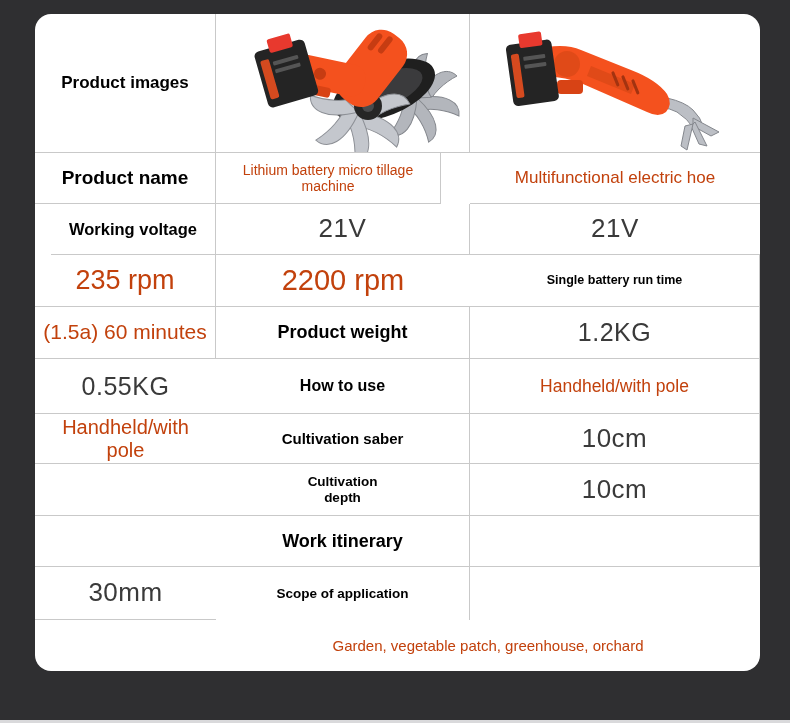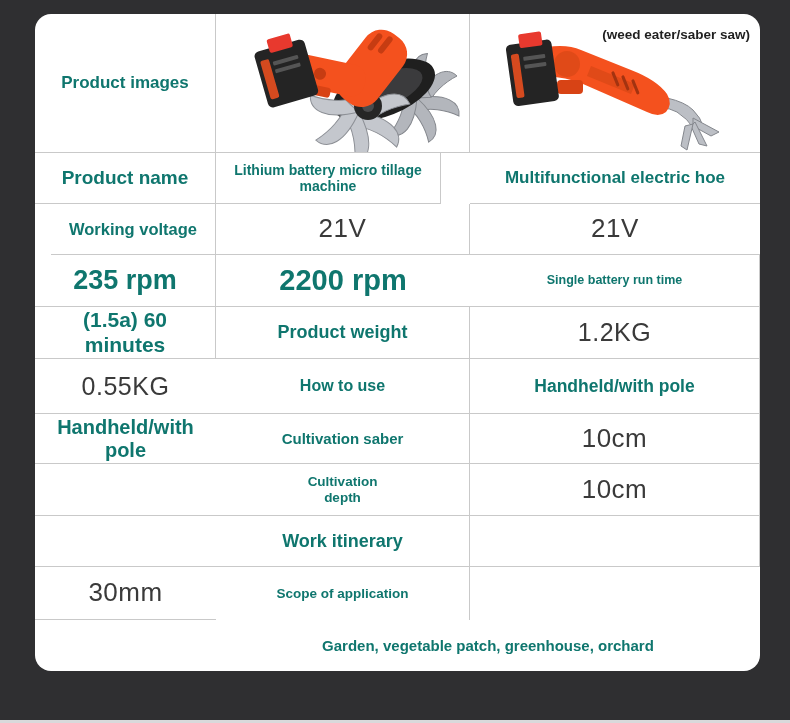--- a/index.html
+++ b/index.html
@@ -37,35 +37,35 @@
     border-bottom:1px solid var(--line);
     display:flex;align-items:center;justify-content:center;
     text-align:center;position:relative;color:var(--txt);
     padding:2px 6px;line-height:1.15;
   }
   .cell.last-col{border-right:none;}
   .cell.last-row{border-bottom:none;}
   .cell.span2{grid-column:2 / 4;}
 
   
-  .lbl{font-weight:700;color:#0f766e;}
+  .lbl{font-weight:700;color:#000000;}
   .s12{font-size:12.5px;}
   .s13{font-size:13.5px;}
   .s15{font-size:15px;}
   .s16{font-size:16px;}
   .s165{font-size:16.5px;margin-left:16px;}
   .s17{font-size:17px;}
   .s18{font-size:18px;}
   .s19{font-size:19px;}
   .narrow{max-width:100px;}
 
   
   .vplain{font-weight:400;font-size:26px;color:var(--txt-soft);letter-spacing:0.5px;}
   .vplain.sm{font-size:25px;}
-  .vb{font-weight:700;color:#0f766e;}
+  .vb{font-weight:400;color:#c2410c;}
   .vb14{font-size:14px;max-width:225px;}
   .vb17{font-size:17px;}
   .vb175{font-size:17.5px;}
   .vb20{font-size:20px;}
   .vb21{font-size:21px;}
   .vb27{font-size:27px;}
   .vb29{font-size:29px;}
   .vb30{font-size:30px;}
   .vb15{font-size:15px;}
 
@@ -155,21 +155,20 @@
         <rect x="86" y="66" width="26" height="14" rx="4" fill="#d84315"></rect>
 
         <g transform="rotate(-8 60 56)">
           <rect x="38" y="28" width="46" height="62" rx="5" fill="#242424"></rect>
           <rect x="52" y="19" width="23" height="14" rx="2" fill="#e8392e"></rect>
           <rect x="42" y="38" width="8" height="44" rx="2" fill="#f4511e" opacity="0.85"></rect>
           <rect x="54" y="42" width="22" height="4" rx="1" fill="#555"></rect>
           <rect x="54" y="50" width="22" height="4" rx="1" fill="#555"></rect>
         </g>
       </svg>
-      <div class="annotation">(weed eater/saber saw)</div>
     </div>
 
     <div class="cell lbl s19">Product name</div>
     <div class="cell vb vb14">Lithium battery micro tillage machine</div>
     <div class="cell vb vb17 last-col">Multifunctional electric hoe</div>
 
     <div class="cell lbl s165">Working voltage</div>
     <div class="cell vplain">21V</div>
     <div class="cell vplain last-col">21V</div>
 

